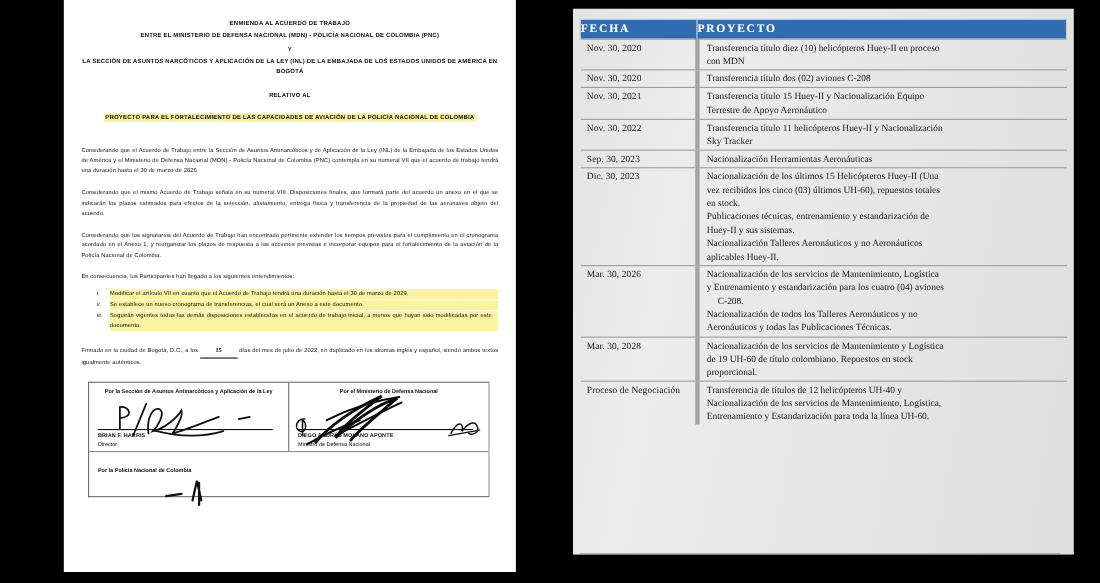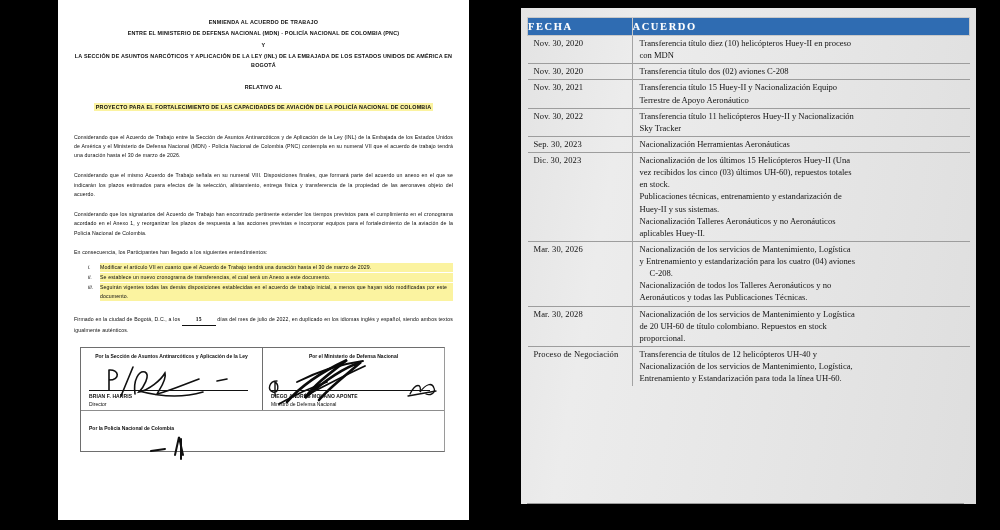--- a/index.html
+++ b/index.html
@@ -99,21 +99,21 @@
     border:1px solid #c9c9c9;
     text-shadow:0 0 1px rgba(255,255,255,.35);
   }
   table.sched th.fecha{width:95px;}
   table.sched td{
     font-size:8.55px;line-height:1.42;color:#121212;
     border-top:1px solid #9d9d9d;
     padding:1px 3px 2px 3px;vertical-align:top;
   }
   table.sched td.date{
-    width:95px;border-right:1px solid #a3a3a3;white-space:nowrap;
+    width:95px;border-right:4px solid #a3a3a3;white-space:nowrap;
     padding-left:6px;letter-spacing:.1px;
   }
   table.sched td.concept{padding-left:7px;padding-right:4px;}
   table.sched tr:first-child td{border-top:none;}
   .cline{display:block;}
   .cline.ind{padding-left:10px;}
   .tbl-bottom-edge{
     position:absolute;left:6px;right:12px;bottom:0px;height:1px;background:#9d9d9d;
   }
 </style>
@@ -226,21 +226,21 @@
     </div>
   </div>
 
   <div class="tbl-panel">
     <div class="tbl-shade"></div>
 
     <table class="sched">
       <thead>
         <tr>
           <th class="fecha">FECHA</th>
-          <th>ACUERDO</th>
+          <th>PROYECTO</th>
         </tr>
       </thead>
       <tbody>
           <tr>
             <td class="date">Nov. 30, 2020</td>
             <td class="concept">
               <span class="cline">Transferencia título diez (10) helicópteros Huey-II en proceso</span>
               <span class="cline">con MDN</span>
             </td>
           </tr>
@@ -289,21 +289,21 @@
               <span class="cline">y Entrenamiento y estandarización para los cuatro (04) aviones</span>
               <span class="cline ind">C-208.</span>
               <span class="cline">Nacionalización de todos los Talleres Aeronáuticos y no</span>
               <span class="cline">Aeronáuticos y todas las Publicaciones Técnicas.</span>
             </td>
           </tr>
           <tr>
             <td class="date">Mar. 30, 2028</td>
             <td class="concept">
               <span class="cline">Nacionalización de los servicios de Mantenimiento y Logística</span>
-              <span class="cline">de 20 UH-60 de título colombiano. Repuestos en stock</span>
+              <span class="cline">de 19 UH-60 de título colombiano. Repuestos en stock</span>
               <span class="cline">proporcional.</span>
             </td>
           </tr>
           <tr>
             <td class="date" style="white-space: normal; font-family: Liberation Serif, serif;">Proceso de Negociación</td>
             <td class="concept">
               <span class="cline">Transferencia de títulos de 12 helicópteros UH-40 y</span>
               <span class="cline">Nacionalización de los servicios de Mantenimiento, Logística,</span>
               <span class="cline">Entrenamiento y Estandarización para toda la línea UH-60.</span>
             </td>

